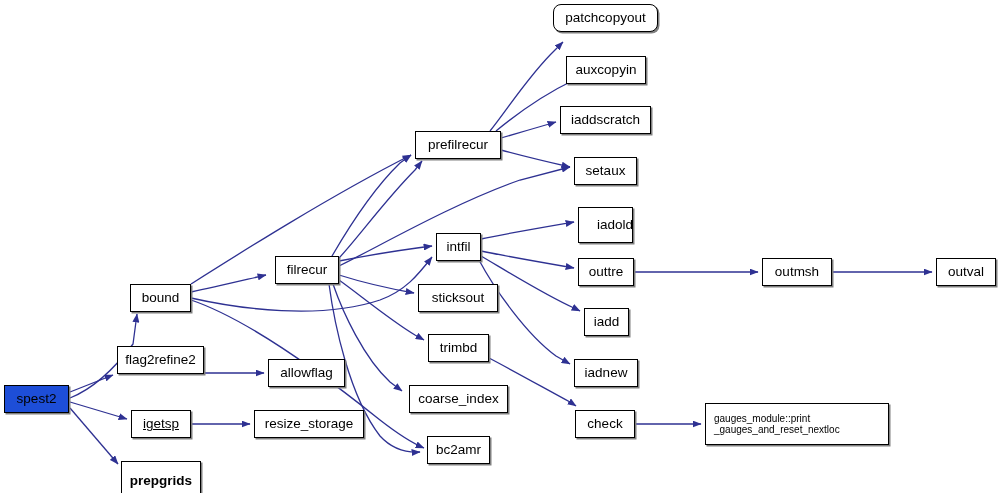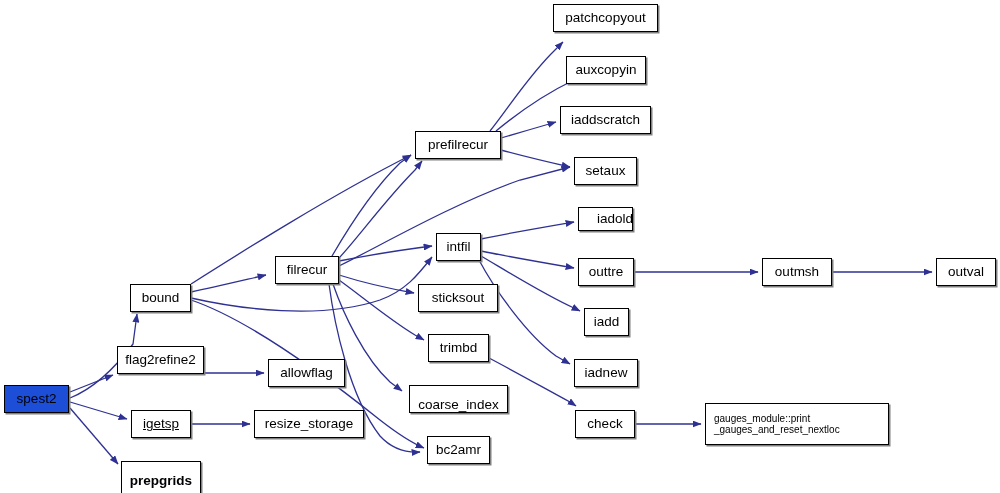--- a/index.html
+++ b/index.html
@@ -98,27 +98,27 @@
       <div class="node-box" style="left: 117px; top: 346px; width: 87px; height: 28px;"><span class="node-label">flag2refine2</span></div>
       <div class="node-box" style="left: 131px; top: 410px; width: 60px; height: 28px; text-decoration: underline;"><span class="node-label">igetsp</span></div>
       <div class="node-box" style="left: 121px; top: 461px; width: 80px; height: 40px; font-weight: bold;"><span class="node-label">prepgrids</span></div>
       <div class="node-box" style="left: 268px; top: 359px; width: 77px; height: 28px;"><span class="node-label">allowflag</span></div>
       <div class="node-box" style="left: 254px; top: 410px; width: 110px; height: 28px;"><span class="node-label">resize_storage</span></div>
       <div class="node-box" style="left: 275px; top: 256px; width: 64px; height: 28px;"><span class="node-label">filrecur</span></div>
       <div class="node-box" style="left: 415px; top: 131px; width: 86px; height: 28px;"><span class="node-label">prefilrecur</span></div>
       <div class="node-box" style="left: 436px; top: 233px; width: 45px; height: 28px;"><span class="node-label">intfil</span></div>
       <div class="node-box" style="left: 418px; top: 284px; width: 80px; height: 28px;"><span class="node-label">sticksout</span></div>
       <div class="node-box" style="left: 428px; top: 334px; width: 61px; height: 28px;"><span class="node-label">trimbd</span></div>
-      <div class="node-box" style="left: 409px; top: 385px; width: 99px; height: 28px; align-items: flex-end;"><span class="node-label">coarse_index</span></div>
+      <div class="node-box" style="left: 409px; top: 385px; width: 99px; height: 28px;"><span class="node-label">coarse_index</span></div>
       <div class="node-box" style="left: 427px; top: 436px; width: 63px; height: 28px;"><span class="node-label">bc2amr</span></div>
-      <div class="node-box" style="left: 553px; top: 4px; width: 105px; height: 28px;"><span class="node-label">patchcopyout</span></div>
+      <div class="node-box" style="left: 553px; top: 4px; width: 105px; height: 28px; border-radius: 8px;"><span class="node-label">patchcopyout</span></div>
       <div class="node-box" style="left: 566px; top: 56px; width: 80px; height: 28px;"><span class="node-label">auxcopyin</span></div>
       <div class="node-box" style="left: 560px; top: 106px; width: 91px; height: 28px;"><span class="node-label">iaddscratch</span></div>
       <div class="node-box" style="left: 574px; top: 157px; width: 63px; height: 28px;"><span class="node-label">setaux</span></div>
-      <div class="node-box" style="left: 578px; top: 207px; width: 55px; height: 24px; padding-left: 19px;"><span class="node-label">iadold</span></div>
+      <div class="node-box" style="left: 578px; top: 207px; width: 55px; height: 36px; padding-left: 19px;"><span class="node-label">iadold</span></div>
       <div class="node-box" style="left: 578px; top: 258px; width: 56px; height: 28px;"><span class="node-label">outtre</span></div>
       <div class="node-box" style="left: 584px; top: 308px; width: 45px; height: 28px;"><span class="node-label">iadd</span></div>
       <div class="node-box" style="left: 574px; top: 359px; width: 64px; height: 28px;"><span class="node-label">iadnew</span></div>
       <div class="node-box" style="left: 575px; top: 410px; width: 60px; height: 28px;"><span class="node-label">check</span></div>
       <div class="node-box" style="left: 762px; top: 258px; width: 70px; height: 28px;"><span class="node-label">outmsh</span></div>
       <div class="node-box" style="left: 936px; top: 258px; width: 60px; height: 28px;"><span class="node-label">outval</span></div>
       <div class="node-box" style="left: 705px; top: 403px; width: 184px; height: 42px; justify-content: flex-start;"><span class="node-label" style="font-size: 10px; text-align: left; white-space: pre-line; padding-left: 8px;">gauges_module::print
 _gauges_and_reset_nextloc</span></div>
     </div>
 </div>

